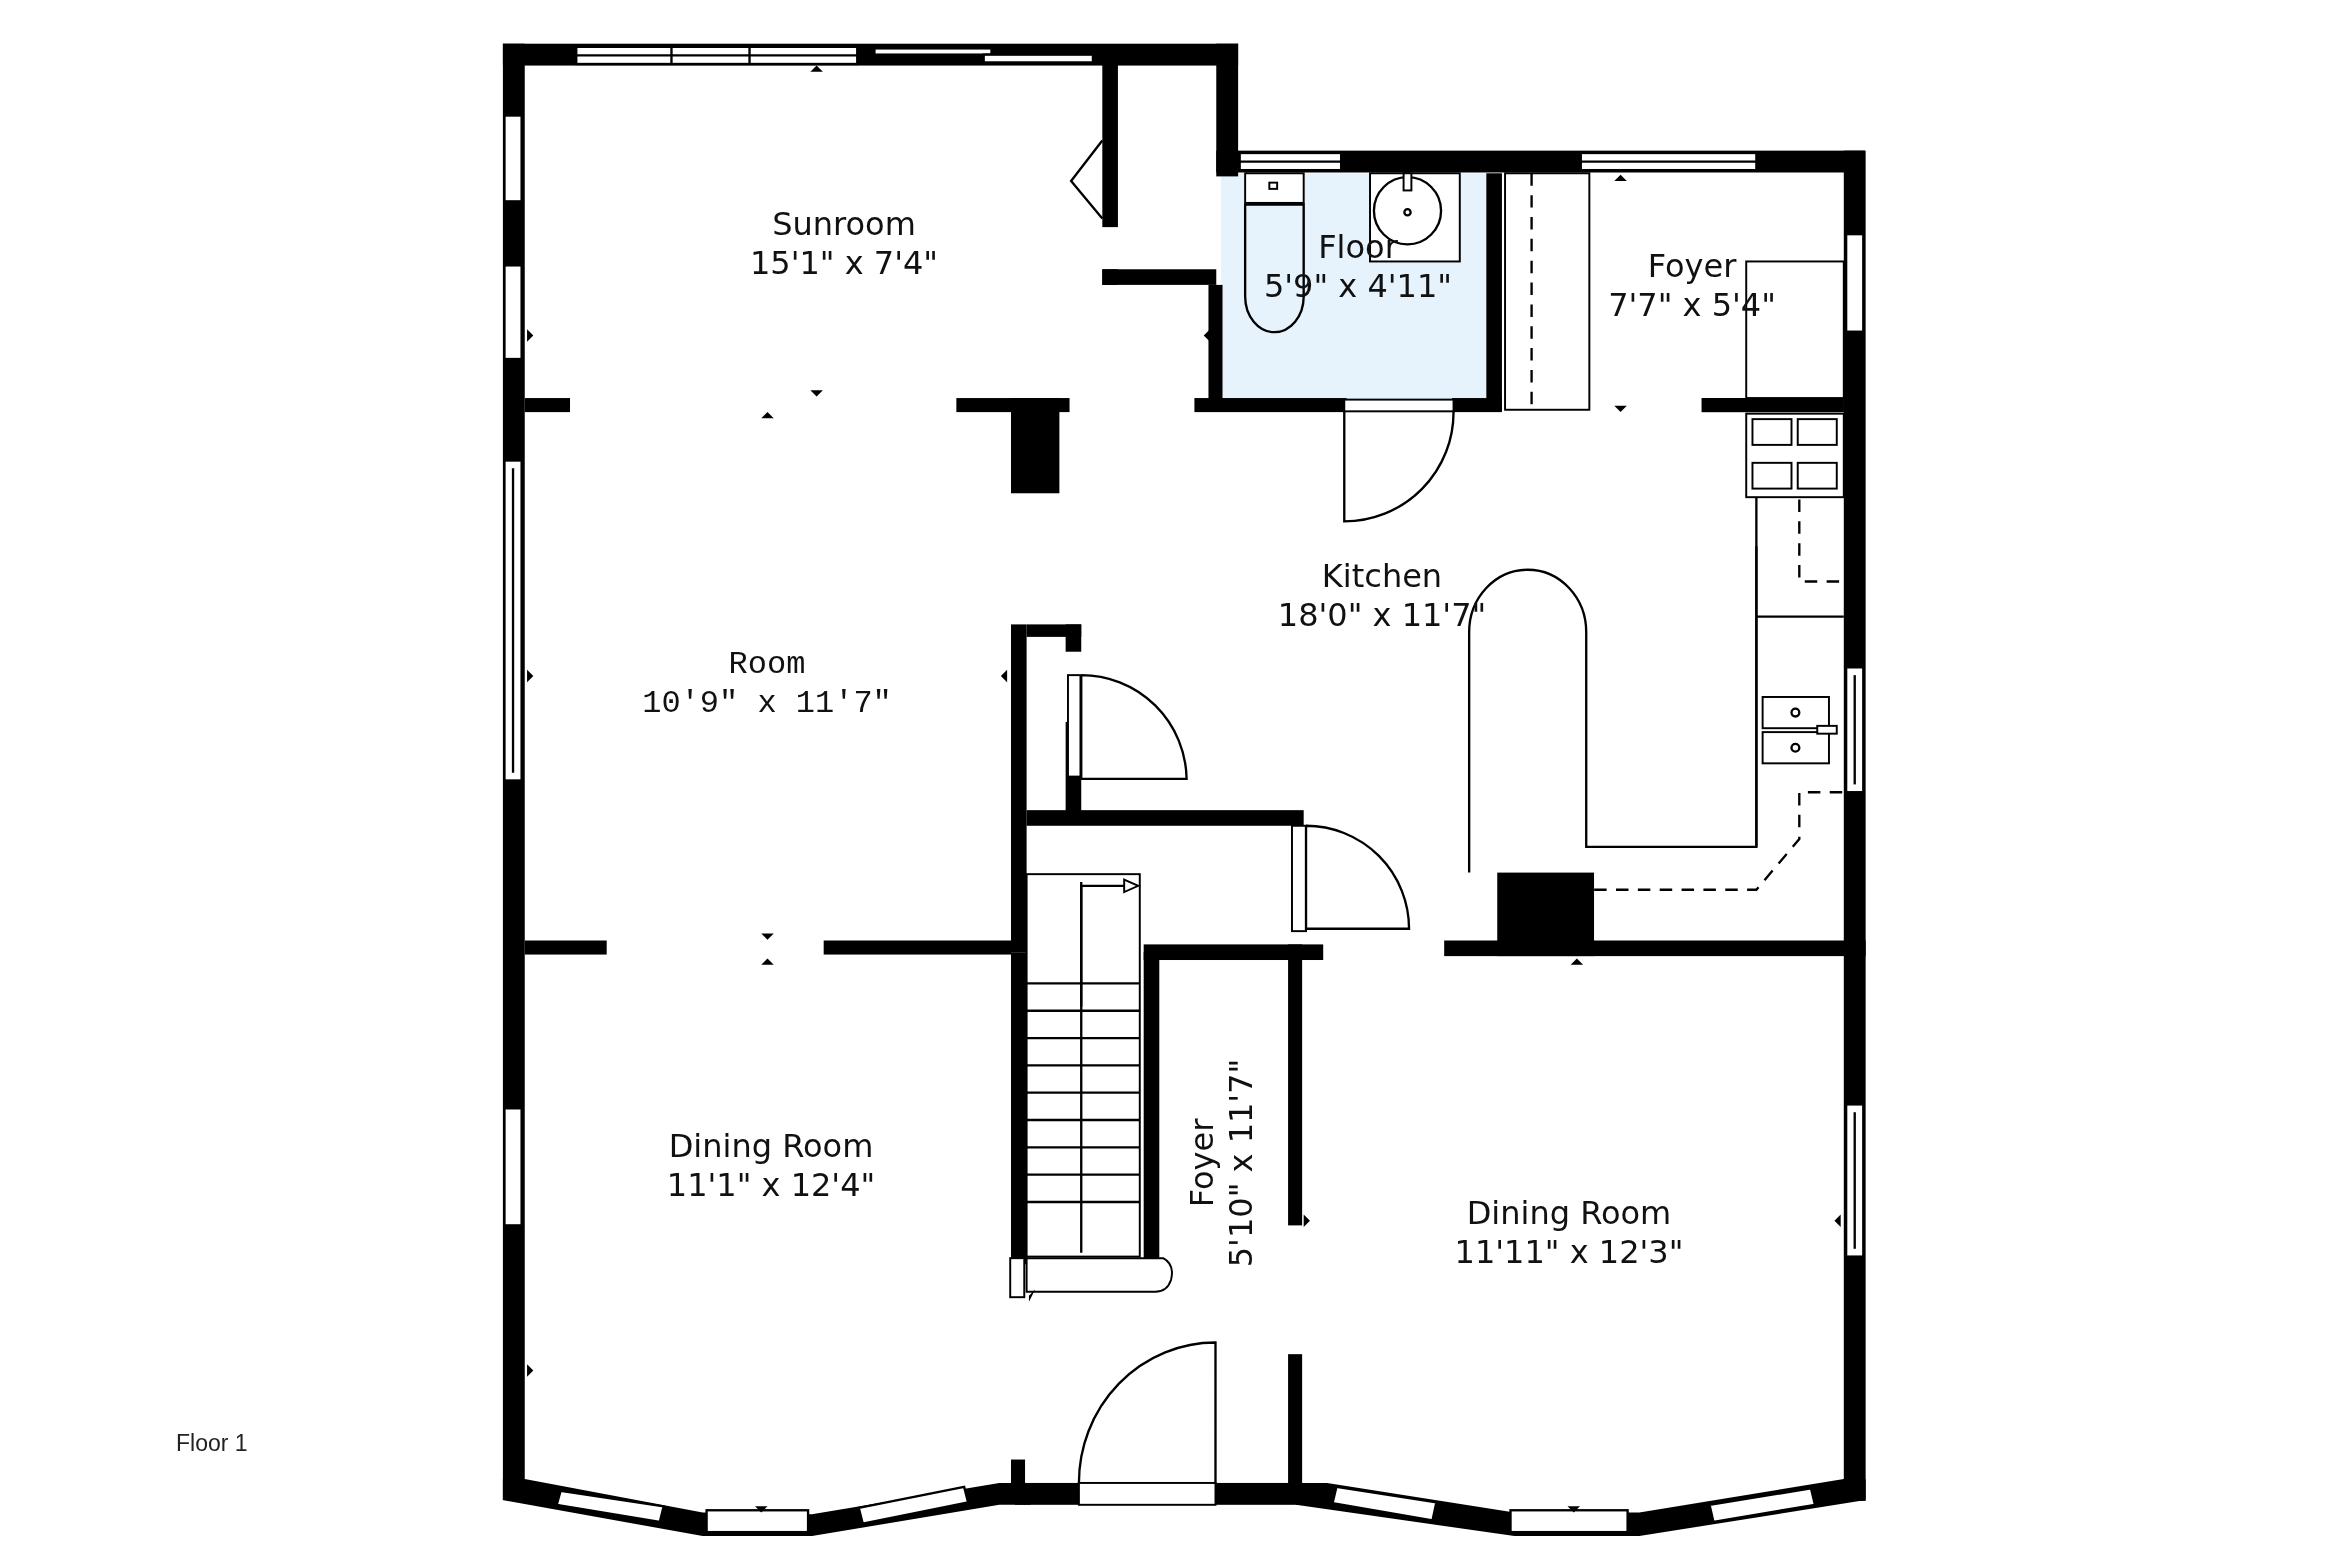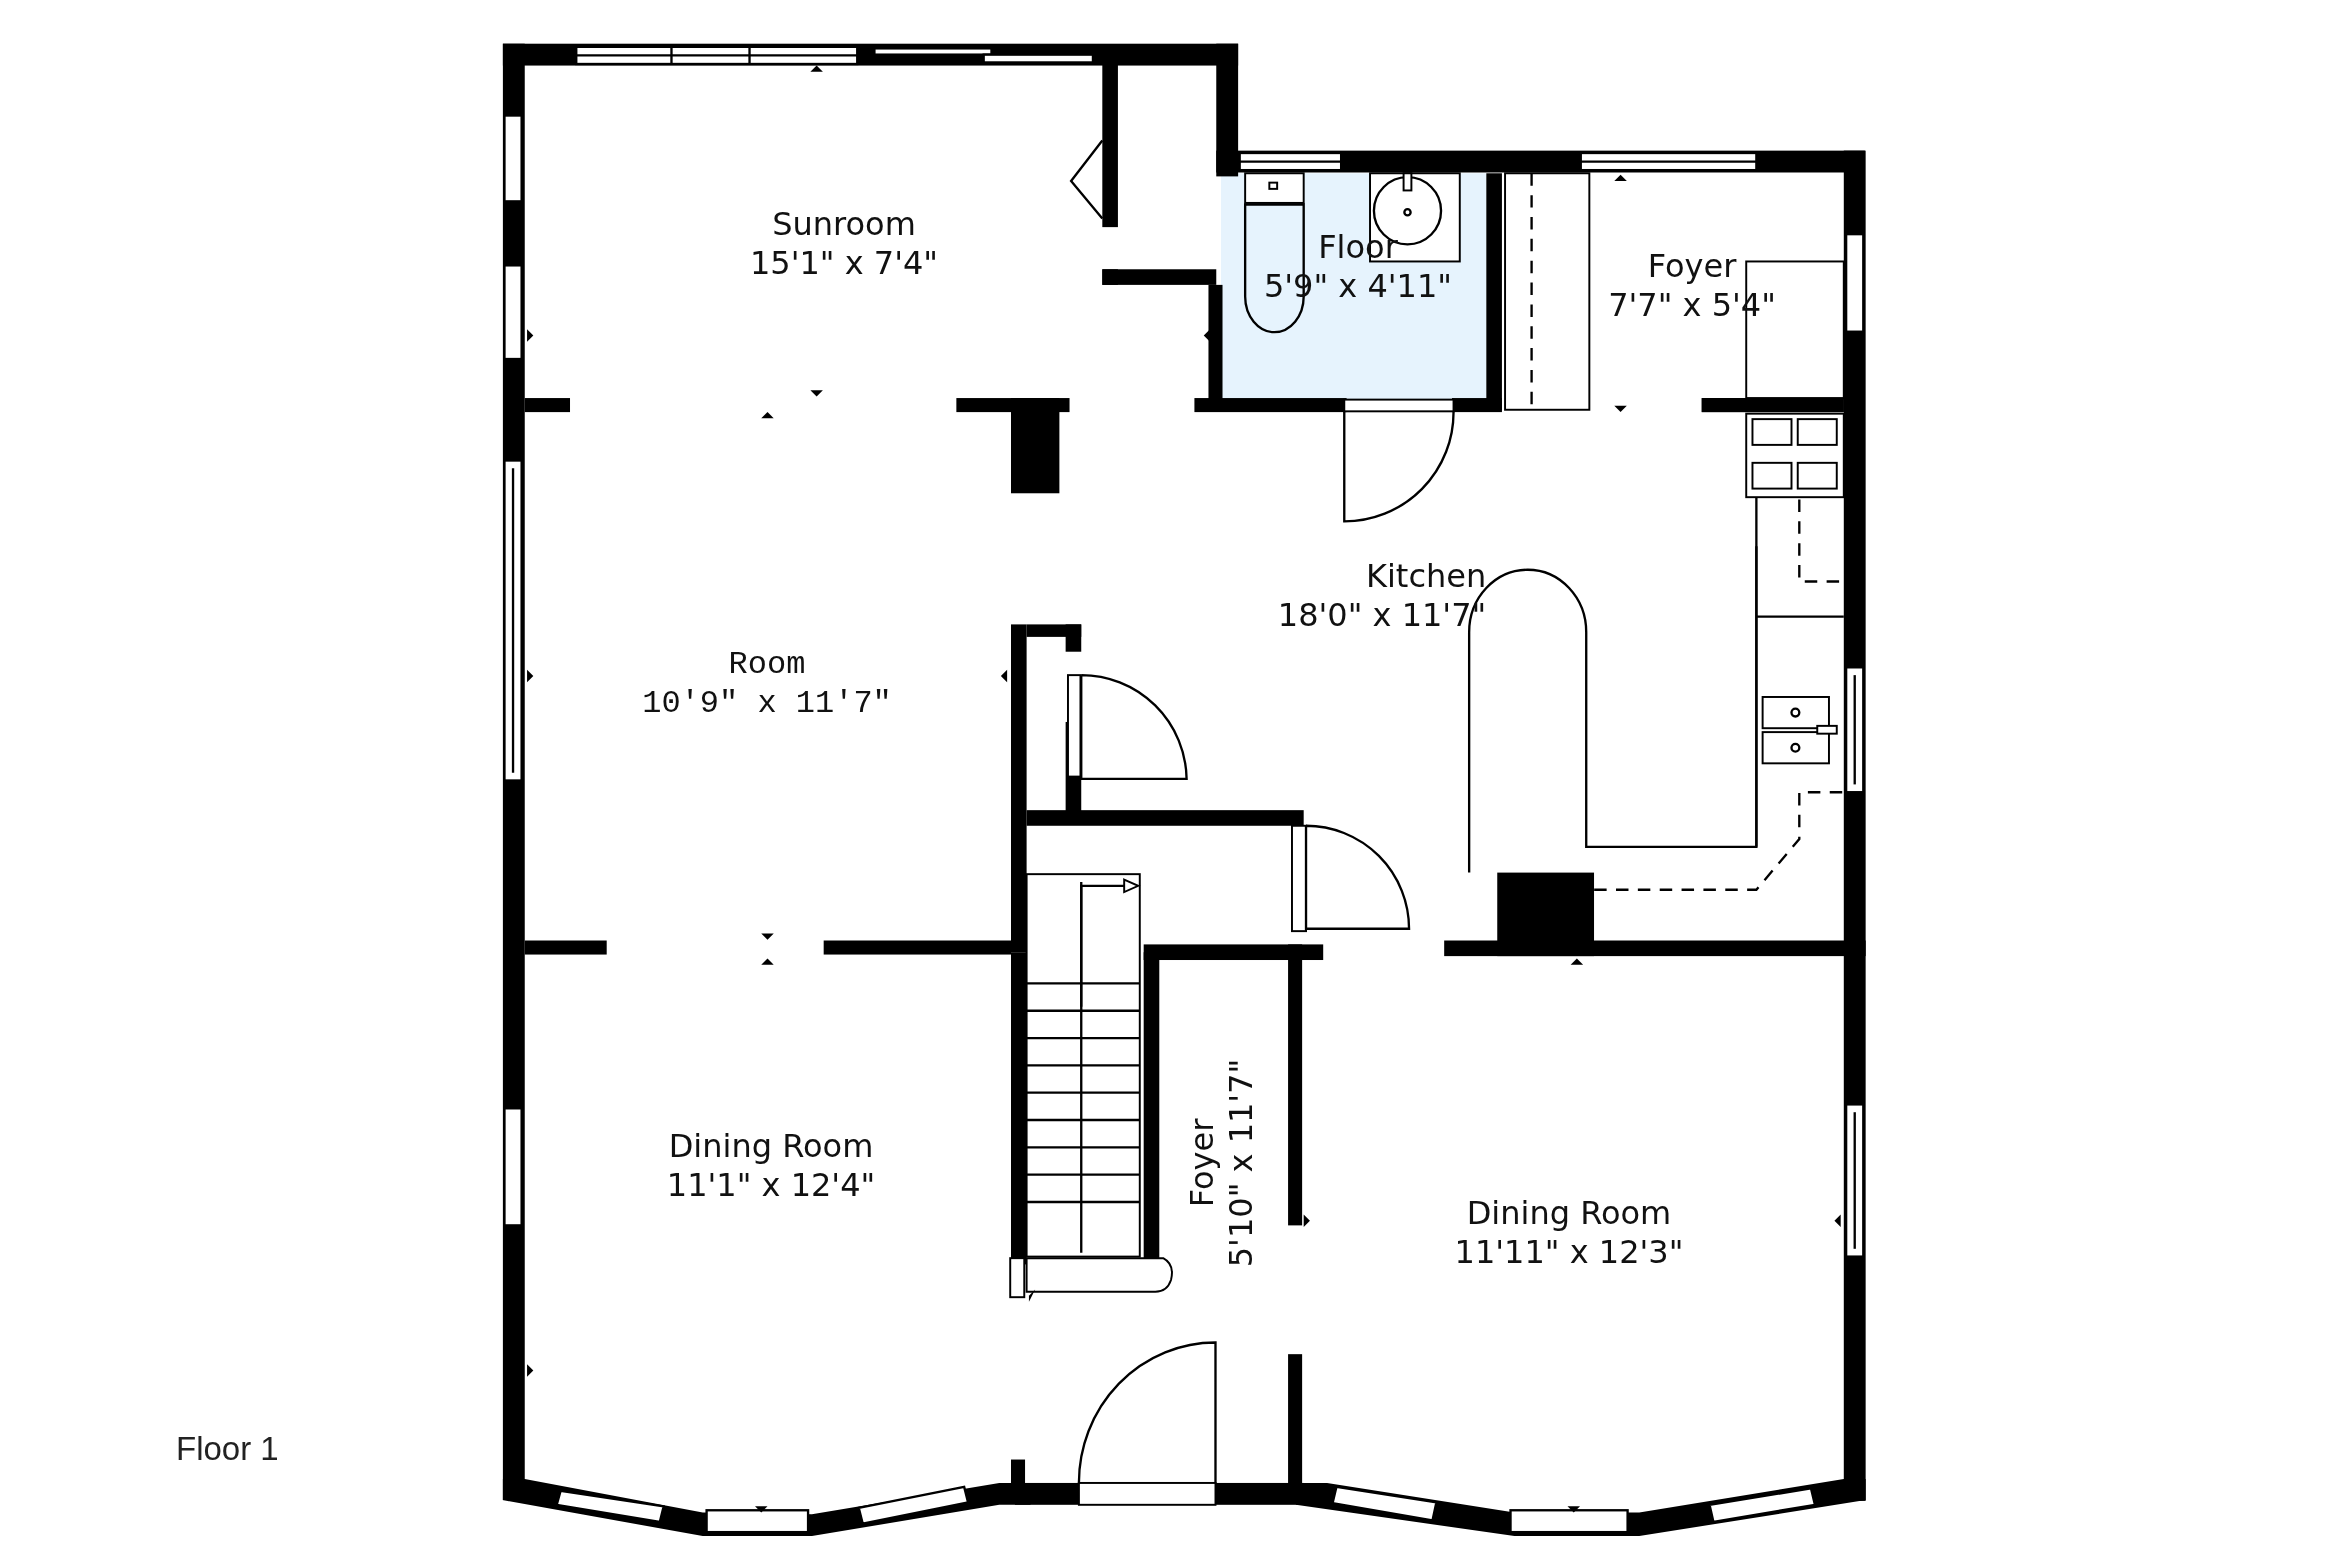--- a/index.html
+++ b/index.html
@@ -9,21 +9,21 @@
   .wall { fill: #000000; }
   .win { fill: #ffffff; stroke: #000000; stroke-width: 3; }
   .line { fill: none; stroke: #000000; stroke-width: 3; }
   .dash { fill: none; stroke: #000000; stroke-width: 3; stroke-dasharray: 16 12; }
   .thin { fill: #ffffff; stroke: #000000; stroke-width: 2.5; }
   .arrow { fill: #000000; }
   .label { position: absolute; text-align: center; color: #111111;
            font-family: "DejaVu Sans", sans-serif; font-size: 32px; line-height: 39px;
            white-space: nowrap; transform: translateX(-50%); }
   .label.vertical { transform: translate(-50%, -50%) rotate(-90deg); }
-  .floor-label { position: absolute; left: 176px; top: 1430px; font-size: 33px;
+  .floor-label { position: absolute; left: 176px; top: 1430px; font-size: 23px;
                  color: #222222; font-family: "Liberation Sans", sans-serif; }
 </style>
 </head>
 <body>
 
 <svg class="plan" viewBox="0 0 3000 2000" xmlns="http://www.w3.org/2000/svg">
 
   <rect x="1564" y="222" width="340" height="304" fill="#e6f3fd"></rect>
 
   <g>
@@ -230,21 +230,21 @@
 <div class="label" style="left:1358px; top:228px;">
   <div>Floor</div>
   <div>5'9" x 4'11"</div>
 </div>
 
 <div class="label" style="left:1692px; top:247px;">
   <div>Foyer</div>
   <div>7'7" x 5'4"</div>
 </div>
 
-<div class="label" style="left:1382px; top:557px;text-align:right;">
+<div class="label" style="left:1382px; top:557px;">
   <div>Kitchen</div>
   <div>18'0" x 11'7"</div>
 </div>
 
 <div class="label" style="left:767px; top:645px;font-family:Liberation Mono, monospace;">
   <div>Room</div>
   <div>10'9" x 11'7"</div>
 </div>
 
 <div class="label" style="left:771px; top:1127px;">

